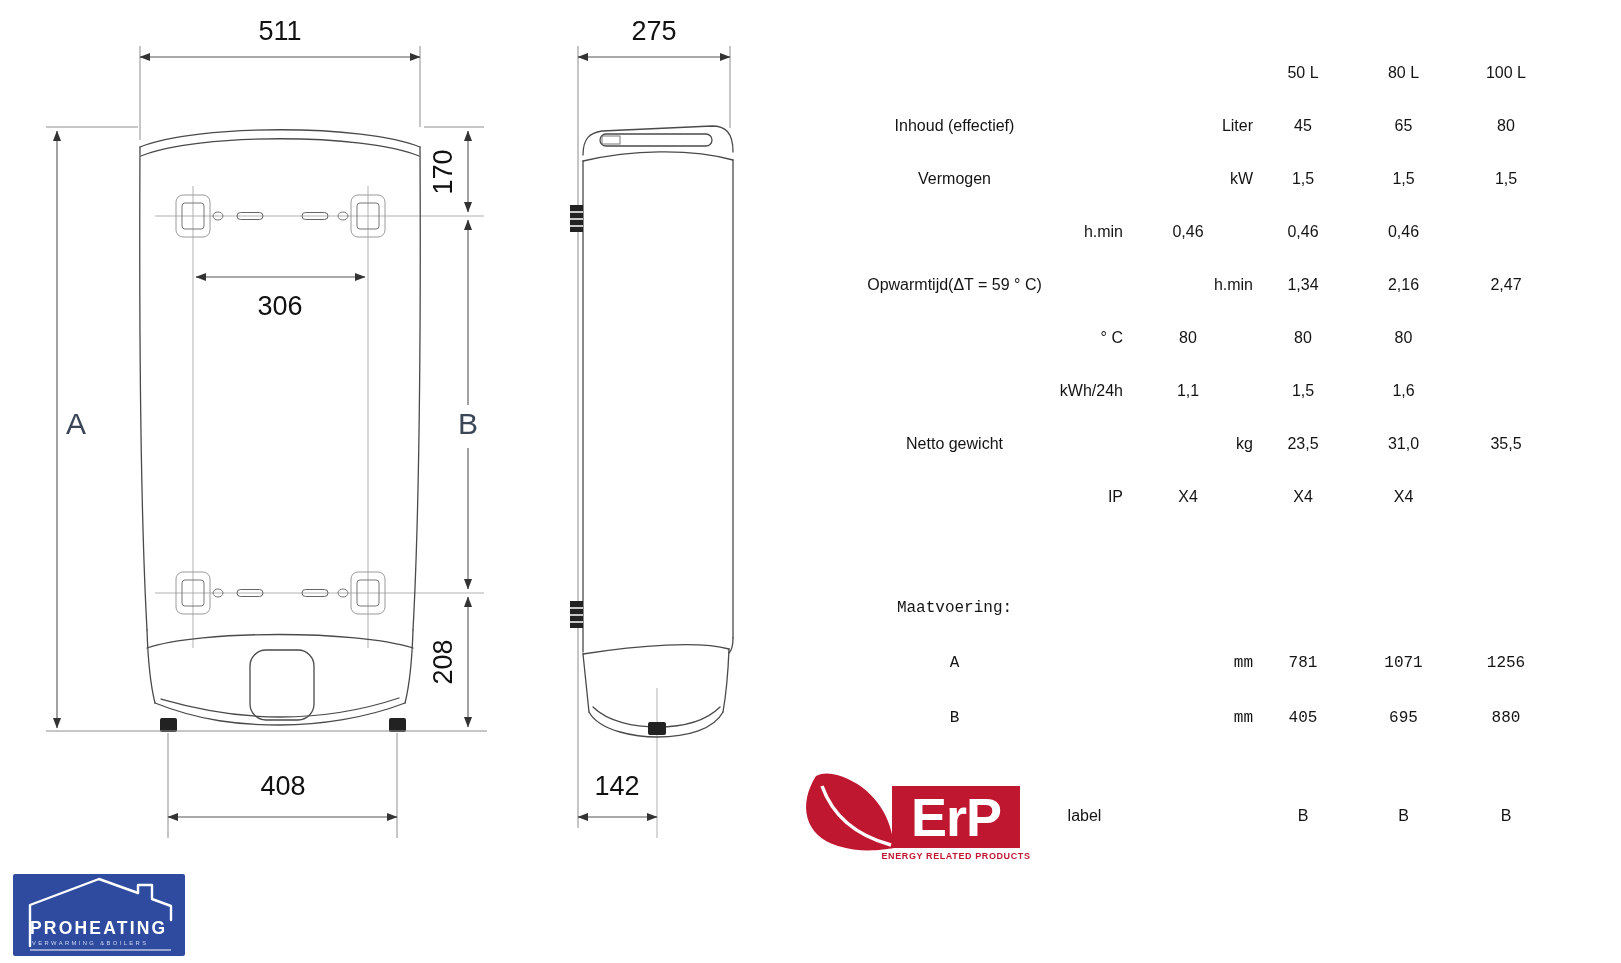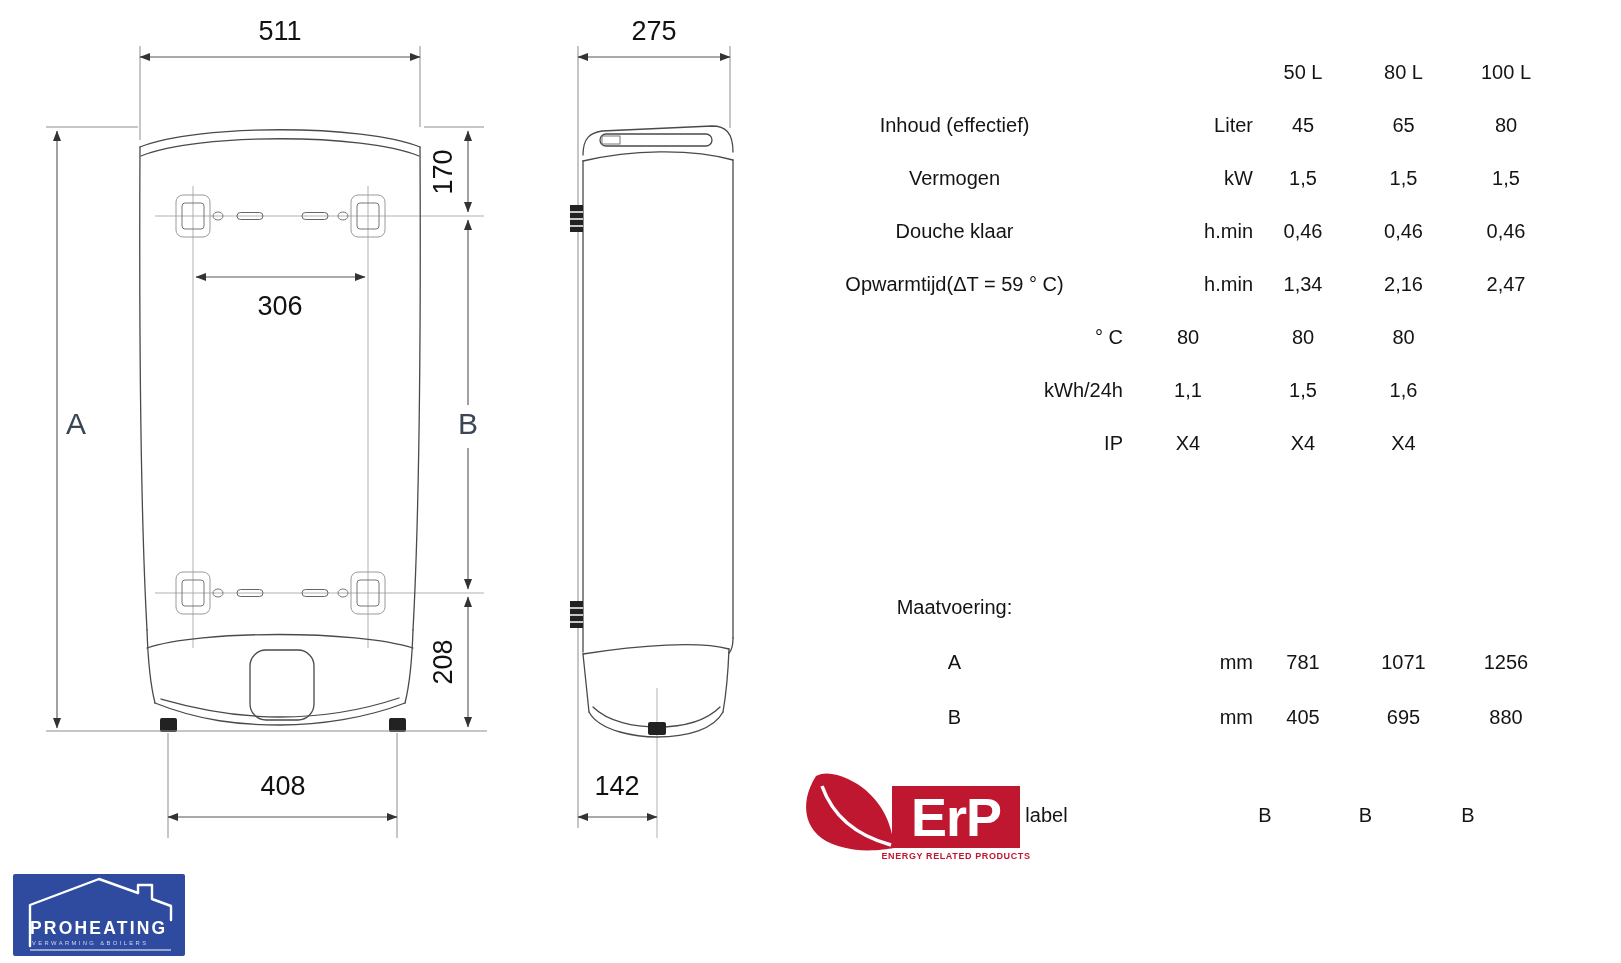--- a/index.html
+++ b/index.html
@@ -13,27 +13,27 @@
   html,body{margin:0;padding:0;background:#fff;}
   .canvas{
     position:relative;width:1621px;height:959px;background:#ffffff;
     font-family:"Liberation Sans",sans-serif;color:var(--ink);overflow:hidden;
   }
   svg{position:absolute;overflow:visible;}
   .dim{font-family:"Liberation Sans",sans-serif;font-size:27px;fill:#111;}
   .dimletter{font-family:"Liberation Sans",sans-serif;font-size:30px;fill:#3a4656;}
   
   .spec{position:absolute;left:786px;top:46px;width:772px;}
-  .srow{display:grid;grid-template-columns:337px 130px 100px 101px 104px;height:53px;align-items:center;font-size:20px;}
+  .srow{display:grid;grid-template-columns:337px 130px 100px 101px 104px;height:53px;align-items:center;font-size:16px;}
   .srow .lbl{text-align:center;white-space:nowrap;}
   .srow .unit{text-align:right;white-space:nowrap;}
   .srow .val{text-align:center;white-space:nowrap;}
   .maat{position:absolute;left:786px;top:580px;width:772px;}
-  .maat .srow{height:55px;}
-  .labelrow{position:absolute;left:748px;top:789px;width:772px;}
+  .maat .srow{height:55px;font-family:Liberation Mono, monospace;}
+  .labelrow{position:absolute;left:786px;top:789px;width:772px;}
   .labelrow .lbl{padding-left:260px;}
   
   .erp-logo{position:absolute;left:792px;top:750px;width:240px;height:115px;}
   .erp-fill{fill:var(--erp_red,#c01731);}
   .erp-text{font-family:"Liberation Sans",sans-serif;font-weight:bold;font-size:54px;fill:#ffffff;letter-spacing:-1px;}
   .erp-sub{font-family:"Liberation Sans",sans-serif;font-weight:bold;font-size:9px;fill:var(--erp_red,#c01731);letter-spacing:.6px;}
   .ph-logo{position:absolute;left:13px;top:874px;width:172px;height:82px;}
   .ph-box{fill:var(--proheating_blue,#2e4ba0);}
   .ph-text{font-family:"Liberation Sans",sans-serif;font-weight:bold;font-size:17.5px;fill:#ffffff;letter-spacing:2.2px;}
   .ph-sub{font-family:"Liberation Sans",sans-serif;font-size:5.8px;fill:#cfd8f0;letter-spacing:2.4px;}
@@ -208,21 +208,20 @@
       <span class="val">80</span>
     </div>
     <div class="srow">
       <span class="lbl">Vermogen</span>
       <span class="unit">kW</span>
       <span class="val">1,5</span>
       <span class="val">1,5</span>
       <span class="val">1,5</span>
     </div>
     <div class="srow">
-      <span class="lbl">Douche klaar</span>
       <span class="unit">h.min</span>
       <span class="val">0,46</span>
       <span class="val">0,46</span>
       <span class="val">0,46</span>
     </div>
     <div class="srow">
       <span class="lbl">Opwarmtijd(ΔT = 59 ° C)</span>
       <span class="unit">h.min</span>
       <span class="val">1,34</span>
       <span class="val">2,16</span>
@@ -232,20 +231,27 @@
       <span class="unit">° C</span>
       <span class="val">80</span>
       <span class="val">80</span>
       <span class="val">80</span>
     </div>
     <div class="srow">
       <span class="unit">kWh/24h</span>
       <span class="val">1,1</span>
       <span class="val">1,5</span>
       <span class="val">1,6</span>
+    </div>
+    <div class="srow">
+      <span class="lbl">Netto gewicht</span>
+      <span class="unit">kg</span>
+      <span class="val">23,5</span>
+      <span class="val">31,0</span>
+      <span class="val">35,5</span>
     </div>
     <div class="srow">
       <span class="unit">IP</span>
       <span class="val">X4</span>
       <span class="val">X4</span>
       <span class="val">X4</span>
     </div>
   </div>
 
   <div class="maat">

